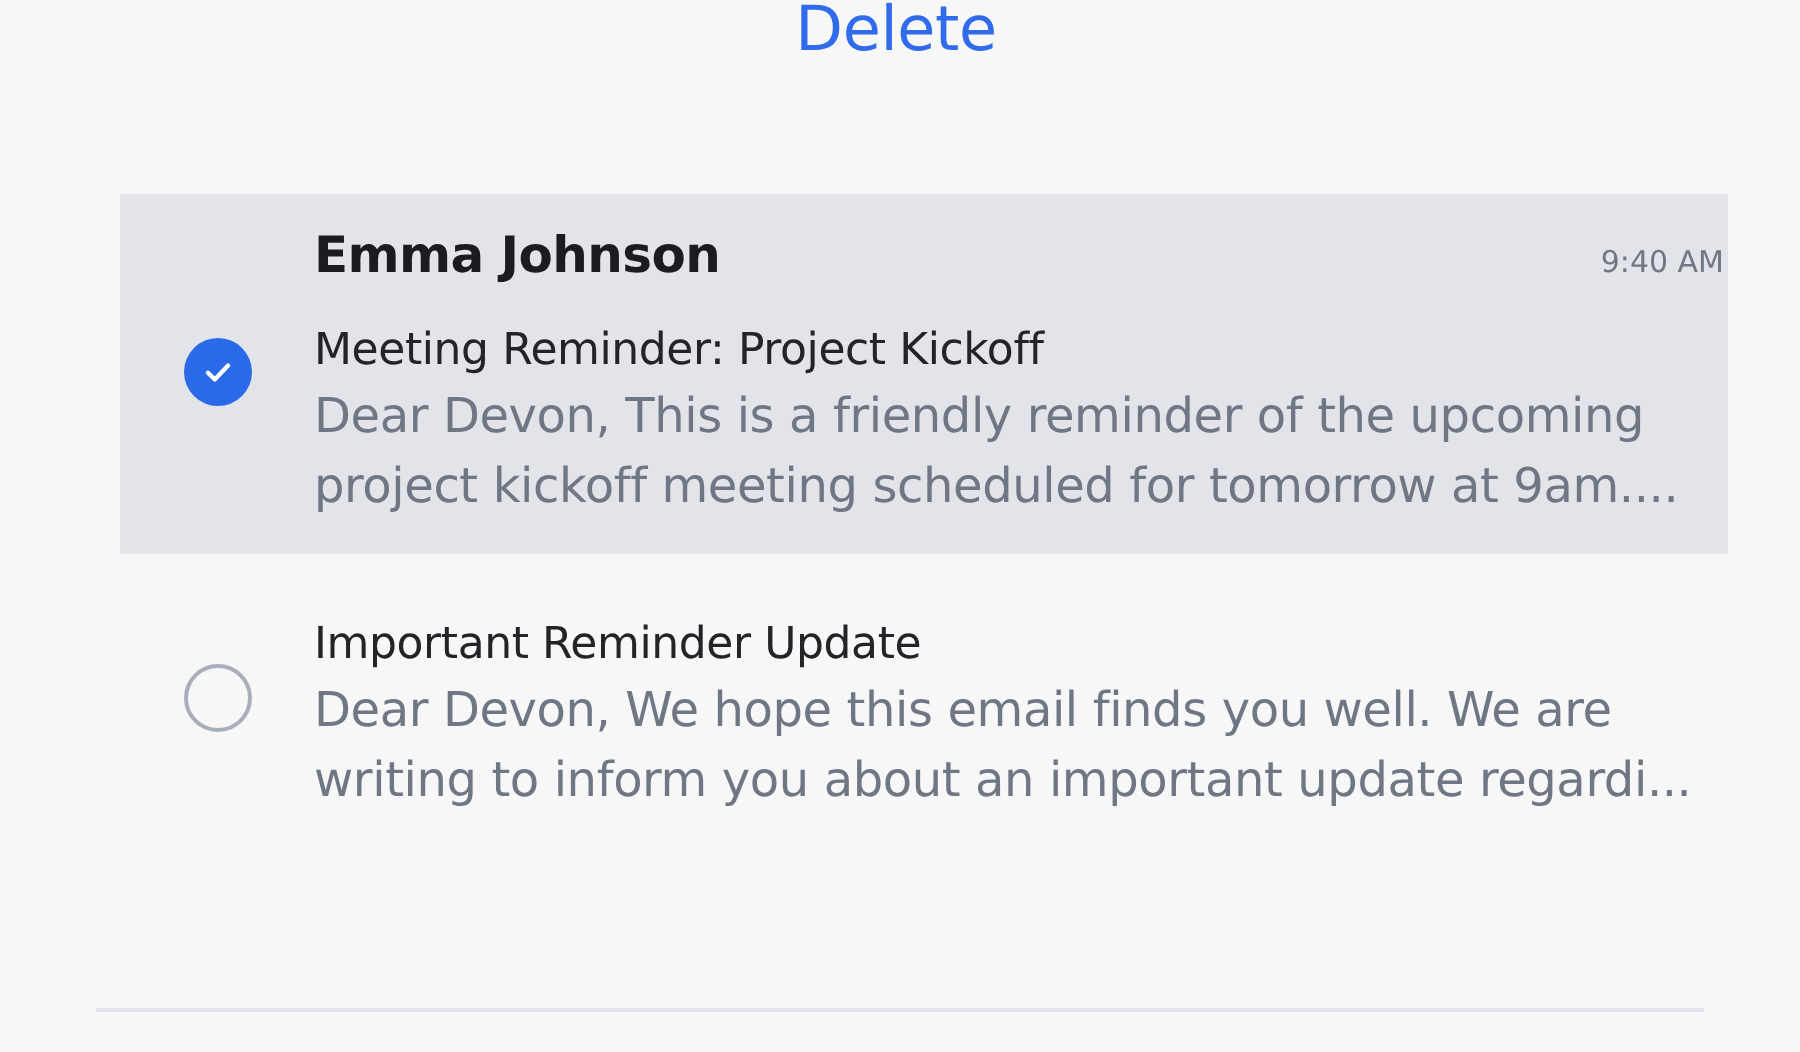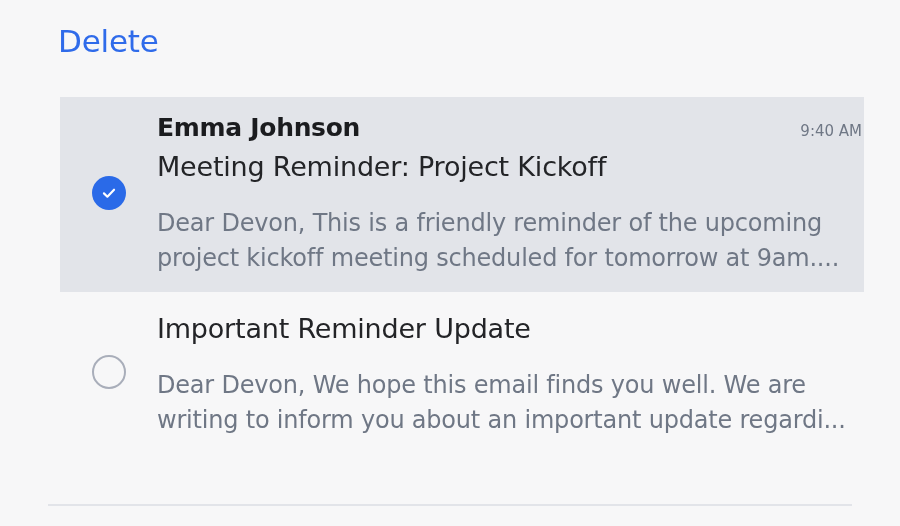--- a/index.html
+++ b/index.html
@@ -28,20 +28,21 @@
   .action-bar {
     position: absolute;
     top: 0;
     left: 0;
     width: 900px;
     height: 82px;
     display: flex;
     align-items: center;
     justify-content: space-between;
     padding: 0 62px 0 58px;
+    flex-direction: column;
   }
 
   .action-btn {
     background: none;
     border: none;
     padding: 0;
     cursor: pointer;
     color: #2f6bea;
     font-family: "DejaVu Sans", "Liberation Sans", sans-serif;
     font-size: 31px;
@@ -138,38 +139,38 @@
   .timestamp {
     font-size: 15px;
     font-weight: 400;
     color: #6f7785;
     line-height: 1.32;
     white-space: nowrap;
     flex: 0 0 auto;
   }
 
   .subject {
-    font-size: 27px;
+    font-size: 22px;
     font-weight: 400;
     color: #232427;
     line-height: 1.42;
     letter-spacing: -0.2px;
-    margin-top: 4px;
+    margin-top: 16px;
     white-space: nowrap;
     overflow: hidden;
     text-overflow: ellipsis;
   }
 
   .preview {
     font-size: 24px;
     font-weight: 400;
     color: #6f7785;
     line-height: 1.45;
     letter-spacing: -0.2px;
-    margin-top: 20px;
+    margin-top: 0;
     max-width: 690px;
   }
 
   
   .list-divider {
     position: absolute;
     left: 48px;
     top: 504px;
     width: 804px;
     height: 2px;

